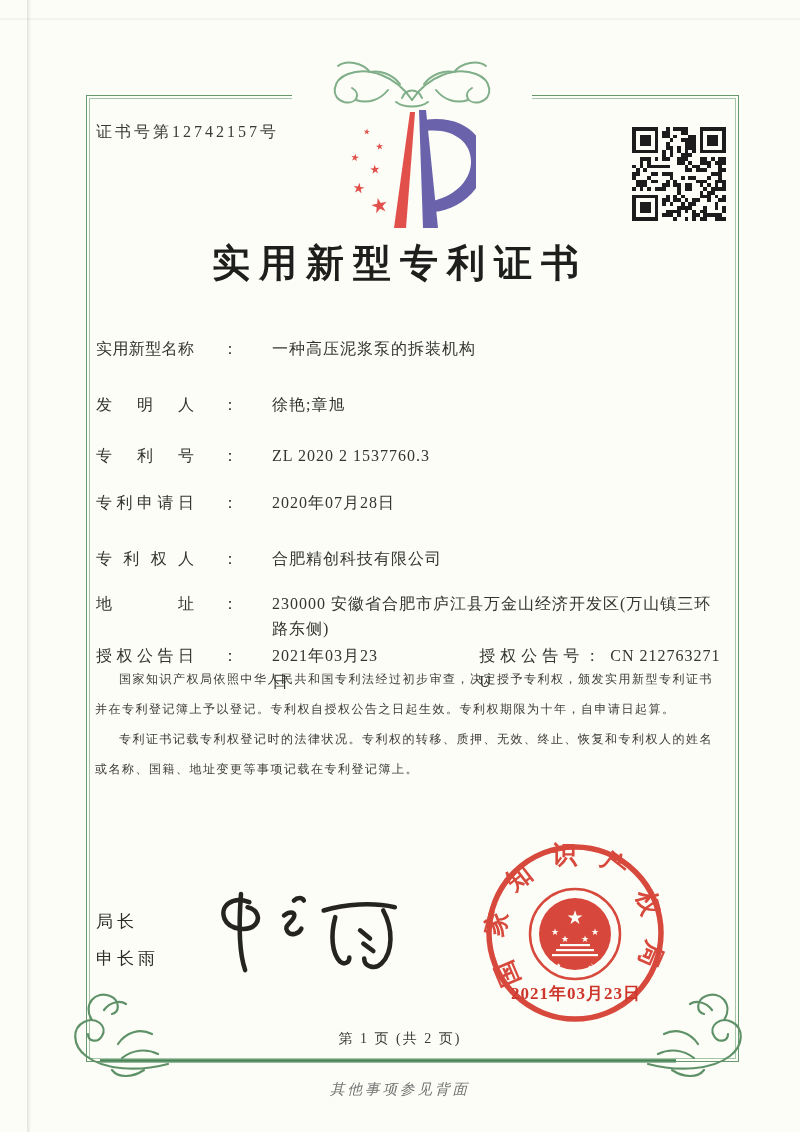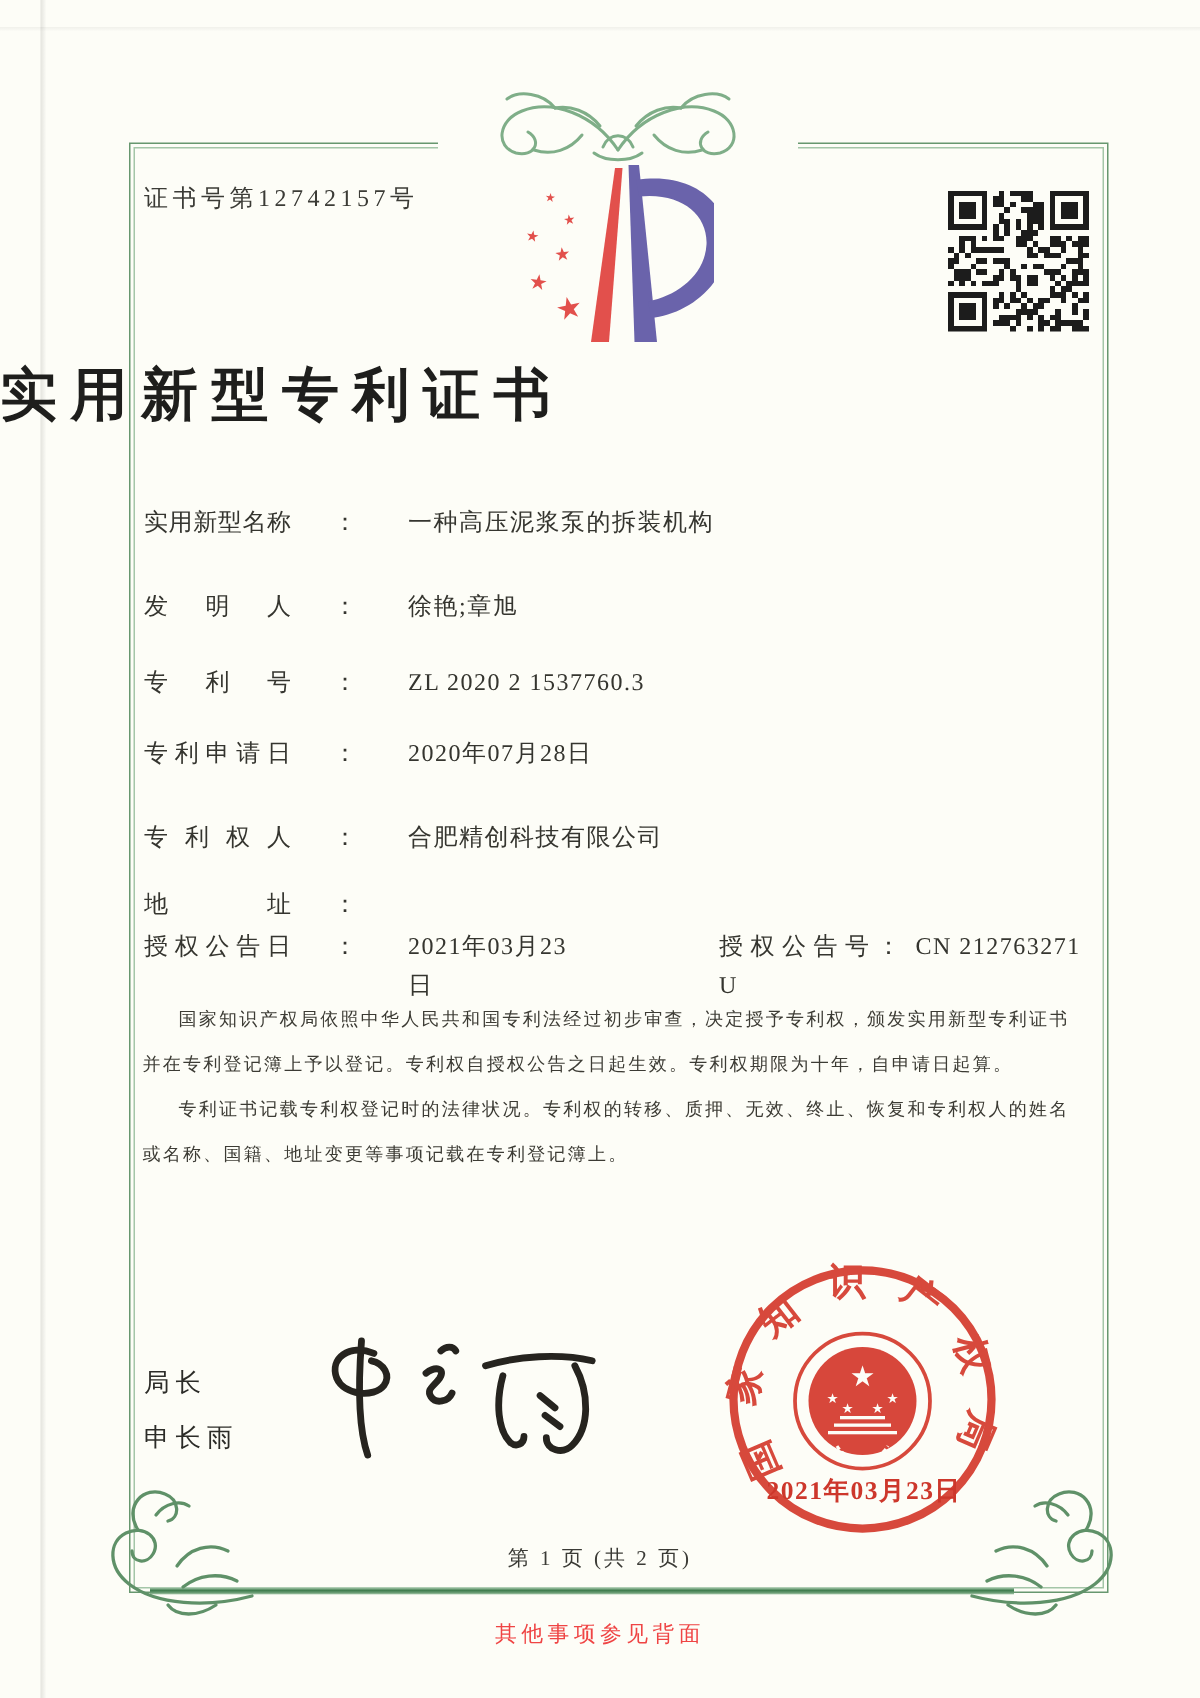--- a/index.html
+++ b/index.html
@@ -22,21 +22,21 @@
   
   .ornament-top{position:absolute;left:292px;top:56px;width:240px;height:52px;background:#fdfdf7;}
   .flourish{position:absolute;width:118px;height:90px;}
   .flourish.bl{left:52px;top:988px;}
   .flourish.br{left:646px;top:988px;transform:scaleX(-1);}
 
   
   .cert-no{position:absolute;left:96px;top:122px;font-size:16px;letter-spacing:3px;color:#3b3b36;}
   .logo{position:absolute;left:336px;top:106px;width:140px;height:132px;}
   .qr{position:absolute;left:632px;top:127px;width:94px;height:94px;}
-  .title{position:absolute;left:0;top:238px;width:800px;text-align:left;
+  .title{position:absolute;left:0;top:238px;width:800px;text-align:center;
          font-size:38px;font-weight:600;letter-spacing:9px;color:#1e1e1c;}
 
   
   .fields{position:absolute;left:96px;top:336px;width:626px;font-size:16px;color:#35352f;}
   .frow{display:flex;align-items:flex-start;line-height:26px;gap:28px;}
   .flabel{display:inline-block;width:98px;text-align:justify;text-align-last:justify;flex:0 0 98px;}
   .fcolon{flex:0 0 auto;margin-right:6px;}
   .fvalue{letter-spacing:1px;}
   .fvalue.wrap{display:inline-block;max-width:452px;line-height:25px;}
   .grant-pair2{margin-left:64px;}
@@ -55,21 +55,21 @@
   
   .seal{position:absolute;left:482px;top:840px;width:186px;height:186px;
         mix-blend-mode:multiply;opacity:0.93;}
   .seal-date{position:absolute;left:486px;top:982px;width:180px;text-align:center;
         font-size:17px;letter-spacing:1px;color:#cd372b;font-weight:600;}
 
   
   .page-num{position:absolute;left:0;top:1030px;width:800px;text-align:center;
         font-size:14px;letter-spacing:2px;color:#3b3b36;}
   .back-note{position:absolute;left:0;top:1080px;width:800px;text-align:center;
-        font-size:14.5px;letter-spacing:3px;color:#ef4444;}
+        font-size:14.5px;letter-spacing:3px;color:#737373;font-style:italic;}
 
   svg{display:block;}
 </style>
 </head>
 <body>
 
 <div class="stage">
   <div class="scan-edge-left"></div>
   <div class="scan-edge-top"></div>
 
@@ -464,20 +464,21 @@
       <span class="fvalue">2020年07月28日</span>
     </div>
     <div class="frow" style="margin-bottom:19px">
       <span class="flabel">专利权人</span>
         <span class="fcolon">：</span>
       <span class="fvalue">合肥精创科技有限公司</span>
     </div>
     <div class="frow" style="margin-bottom:2px">
       <span class="flabel">地址</span>
         <span class="fcolon">：</span>
+      <span class="fvalue wrap">230000 安徽省合肥市庐江县万金山经济开发区(万山镇三环路东侧)</span>
     </div>
     <div class="frow">
       <span class="flabel">授权公告日</span>
         <span class="fcolon">：</span>
       <span class="fvalue">2021年03月23日</span>
       <span class="grant-pair2">
         <span class="glabel">授权公告号</span><span class="fcolon">：</span>
         <span class="fvalue">CN 212763271 U</span>
       </span>
     </div>

